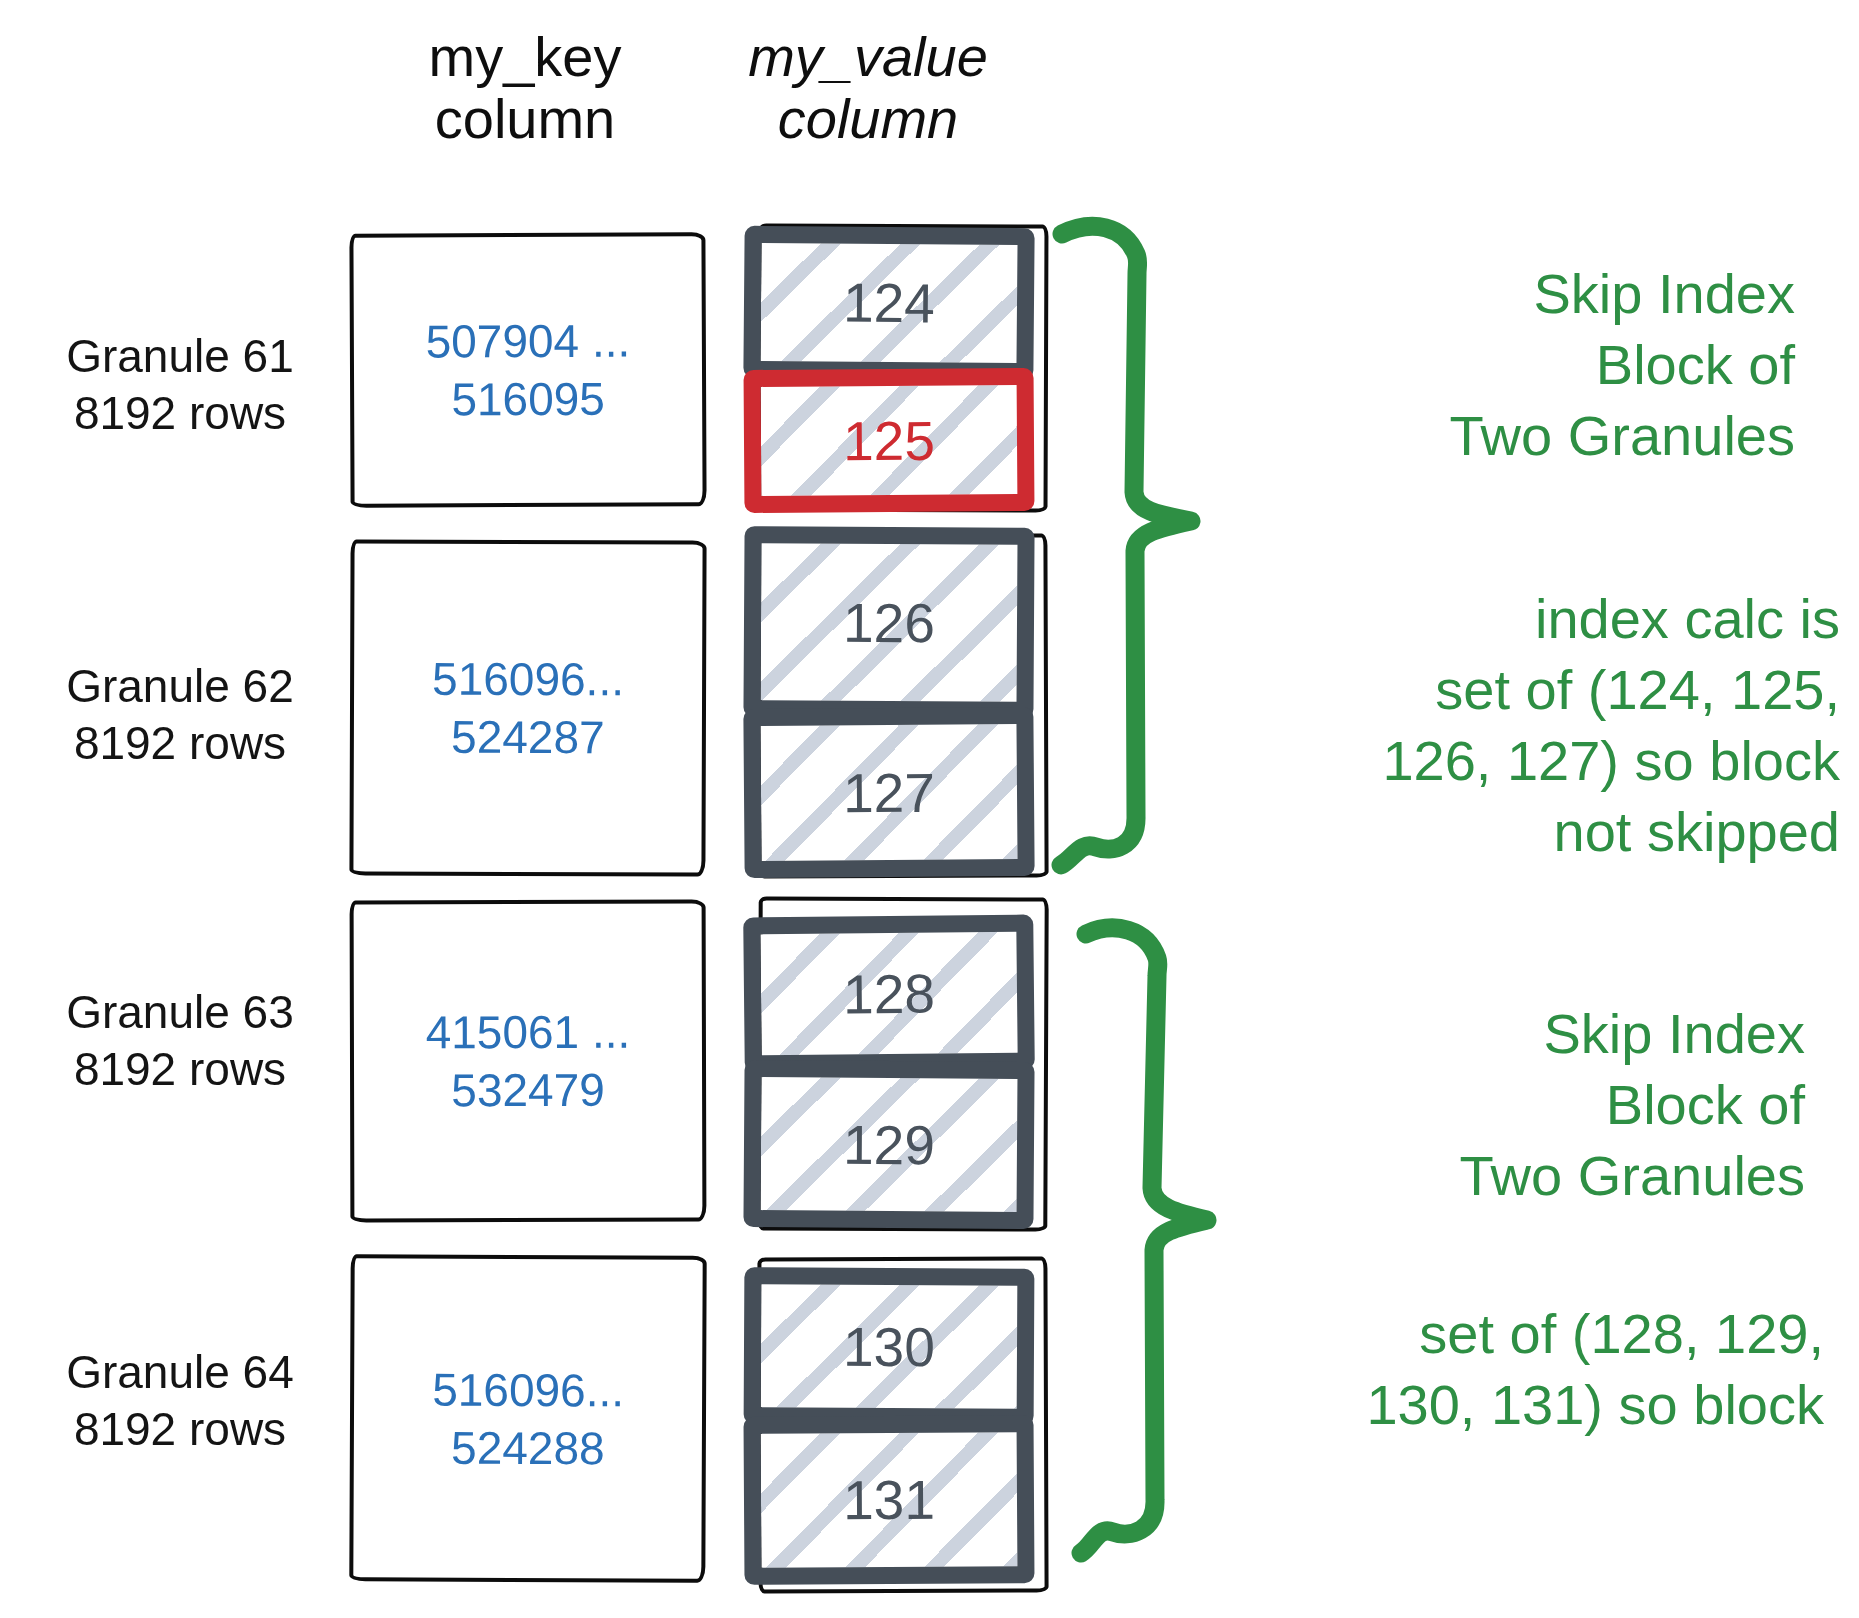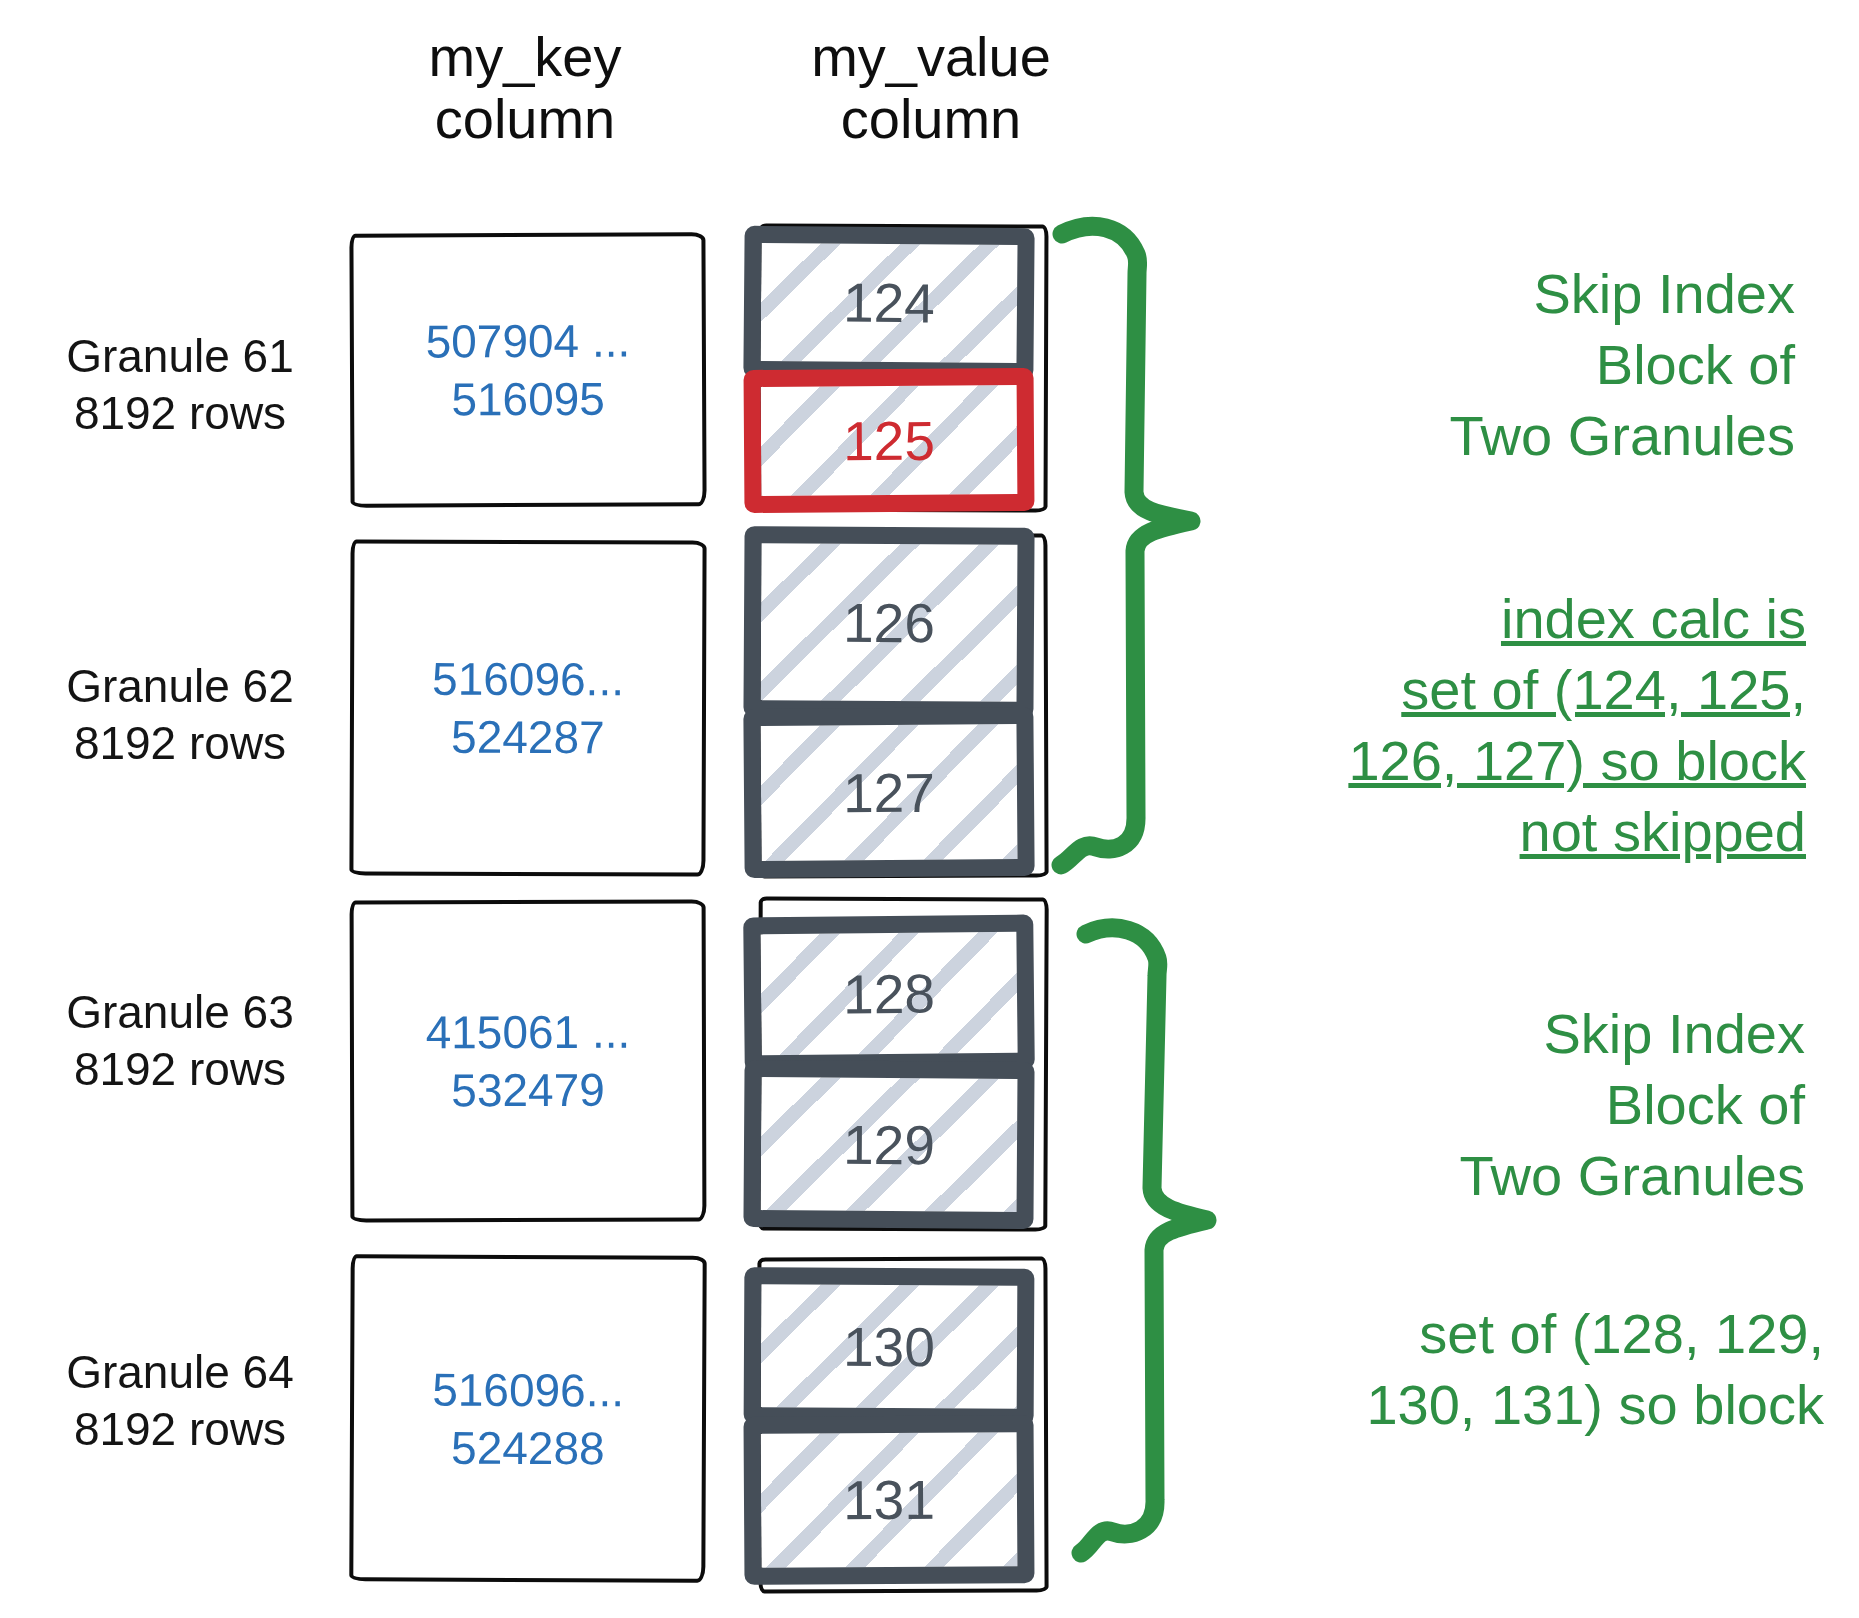--- a/index.html
+++ b/index.html
@@ -4,21 +4,21 @@
 <style>
   html,body{margin:0;padding:0;background:#ffffff;}
   .canvas{
     position:relative;width:1859px;height:1618px;overflow:hidden;
     background:#fff;color:#141414;
     font-family:"Liberation Sans", sans-serif;
   }
   
   .hdr{position:absolute;top:26px;text-align:center;font-size:56px;line-height:62px;color:#0e0e0e;}
   .hdr.key{left:330px;width:390px;}
-  .hdr.val{left:736px;width:390px;}
+  .hdr.val{left:673px;width:390px;font-style:italic;}
   
   .glabel{position:absolute;left:30px;width:300px;font-size:46px;line-height:57px;color:#141414;text-align:center;}
   .g1 .glabel{top:328px;} .g2 .glabel{top:658px;} .g3 .glabel{top:984px;} .g4 .glabel{top:1344px;}
   
   .keybox{
     position:absolute;left:350px;width:356px;box-sizing:border-box;
     border:4px solid #0c0c0c;background:#fff;
     border-radius:6px 14px 8px 16px / 14px 8px 16px 6px;
     display:flex;flex-direction:column;justify-content:center;align-items:center;
     font-size:46px;line-height:58px;color:var(--blue);text-align:center;
@@ -50,21 +50,21 @@
   .g1 .b2{top:369px;height:143px;transform:rotate(-0.4deg);}
   .g2 .b1{top:527px;height:191px;transform:rotate(0.35deg);}
   .g2 .b2{top:708px;height:169px;transform:rotate(-0.45deg);}
   .g3 .b1{top:916px;height:155px;transform:rotate(-0.6deg);}
   .g3 .b2{top:1061px;height:167px;transform:rotate(0.4deg);}
   .g4 .b1{top:1268px;height:157px;transform:rotate(0.3deg);}
   .g4 .b2{top:1416px;height:168px;transform:rotate(-0.35deg);}
   
   .ann{position:absolute;text-align:right;font-size:56px;line-height:71px;color:var(--green);}
   .a1{left:1195px;width:600px;top:258px;}
-  .a2{left:1246px;width:560px;top:583px;text-decoration:underline;}
+  .a2{left:1280px;width:560px;top:583px;}
   .a3{left:1205px;width:600px;top:998px;}
   .a4{left:1272px;width:552px;top:1298px;}
   
   .braces{position:absolute;left:0;top:0;width:1859px;height:1618px;pointer-events:none;}
   .braces path{fill:none;stroke:var(--green);stroke-width:19;stroke-linecap:round;stroke-linejoin:round;}
 </style>
 </head>
 <body>
 
 <div class="canvas">

